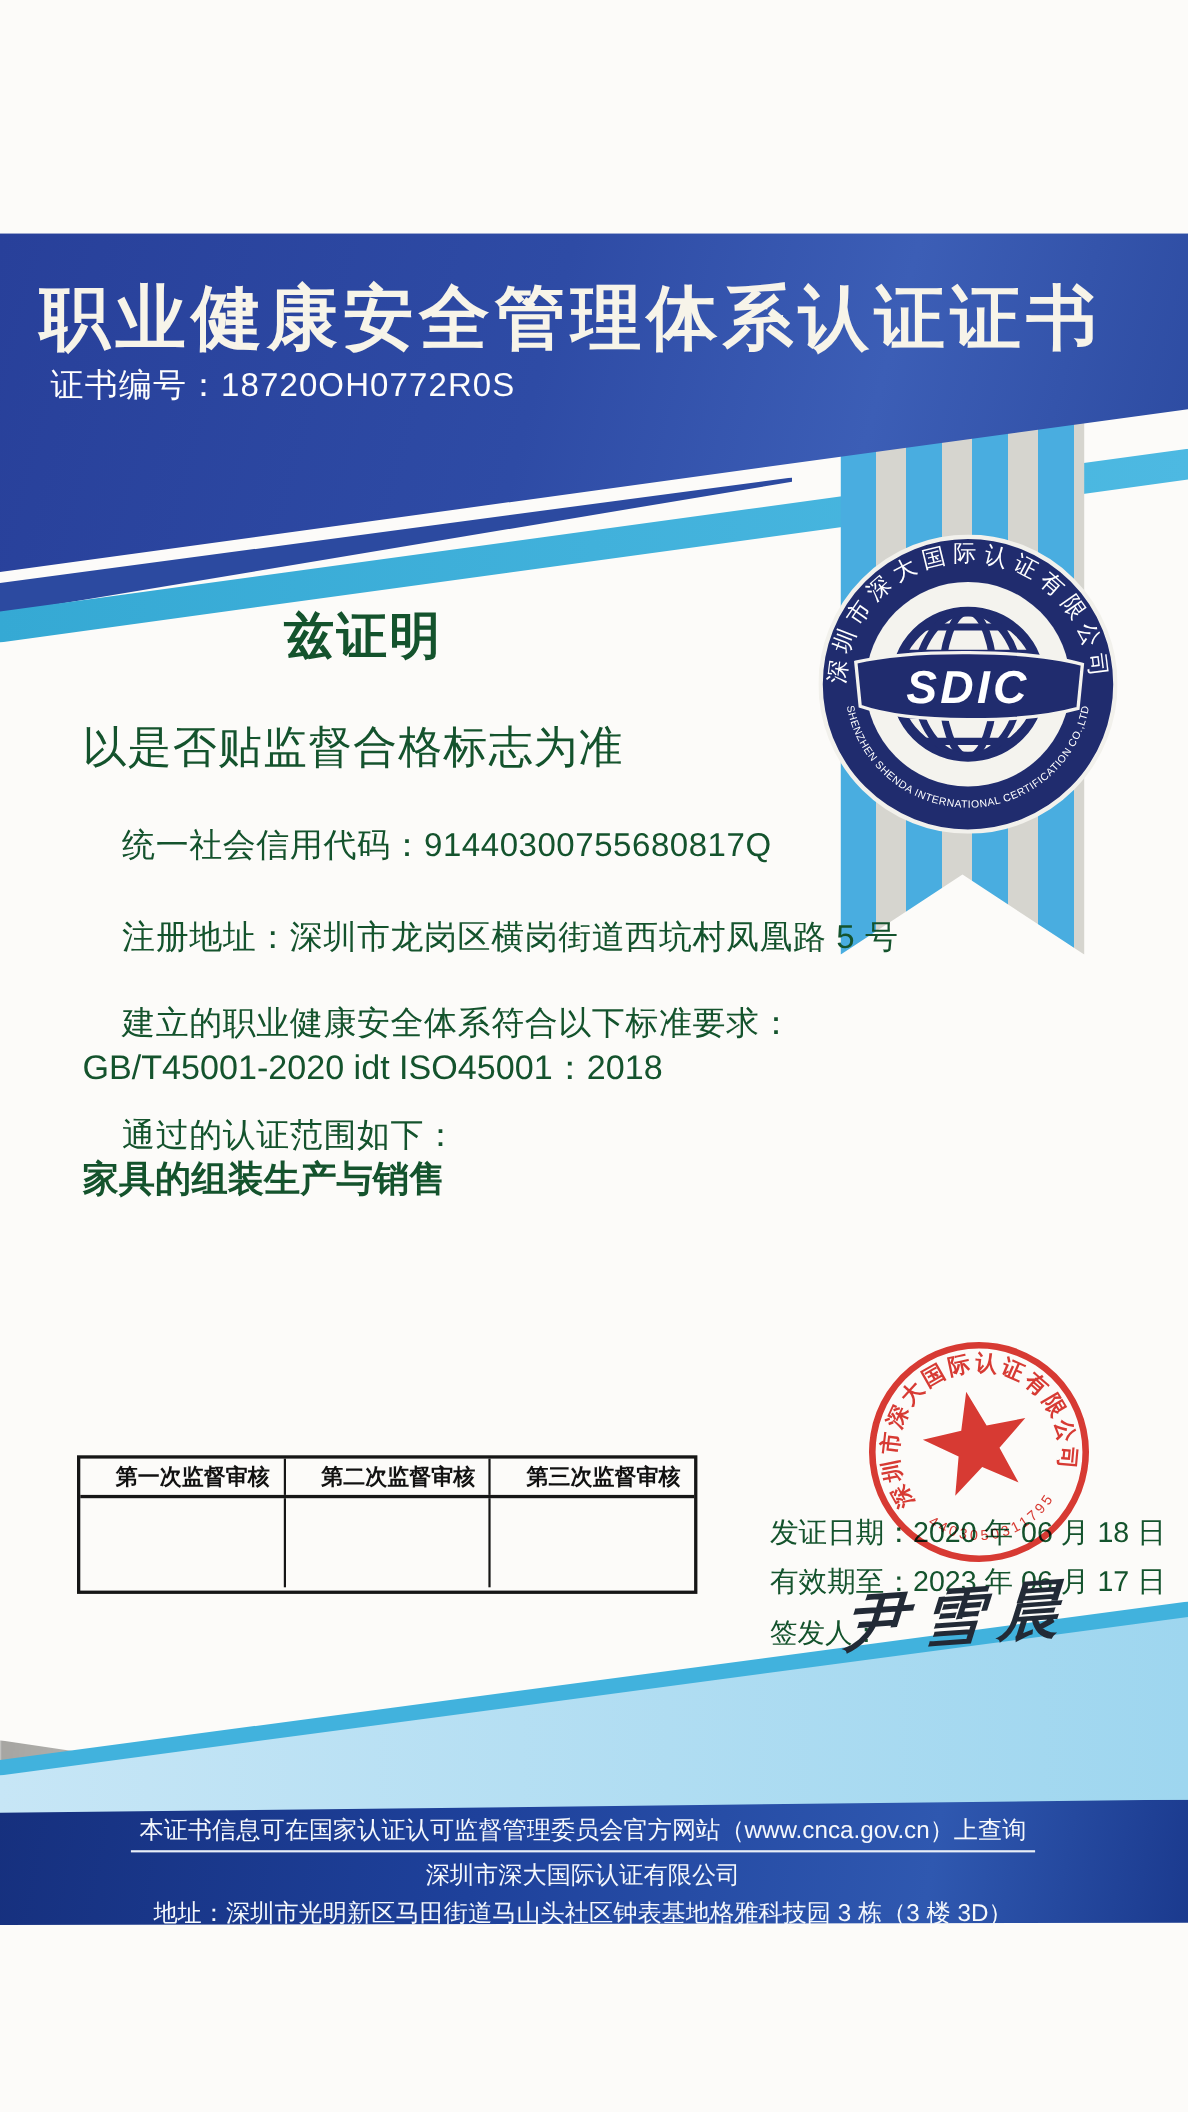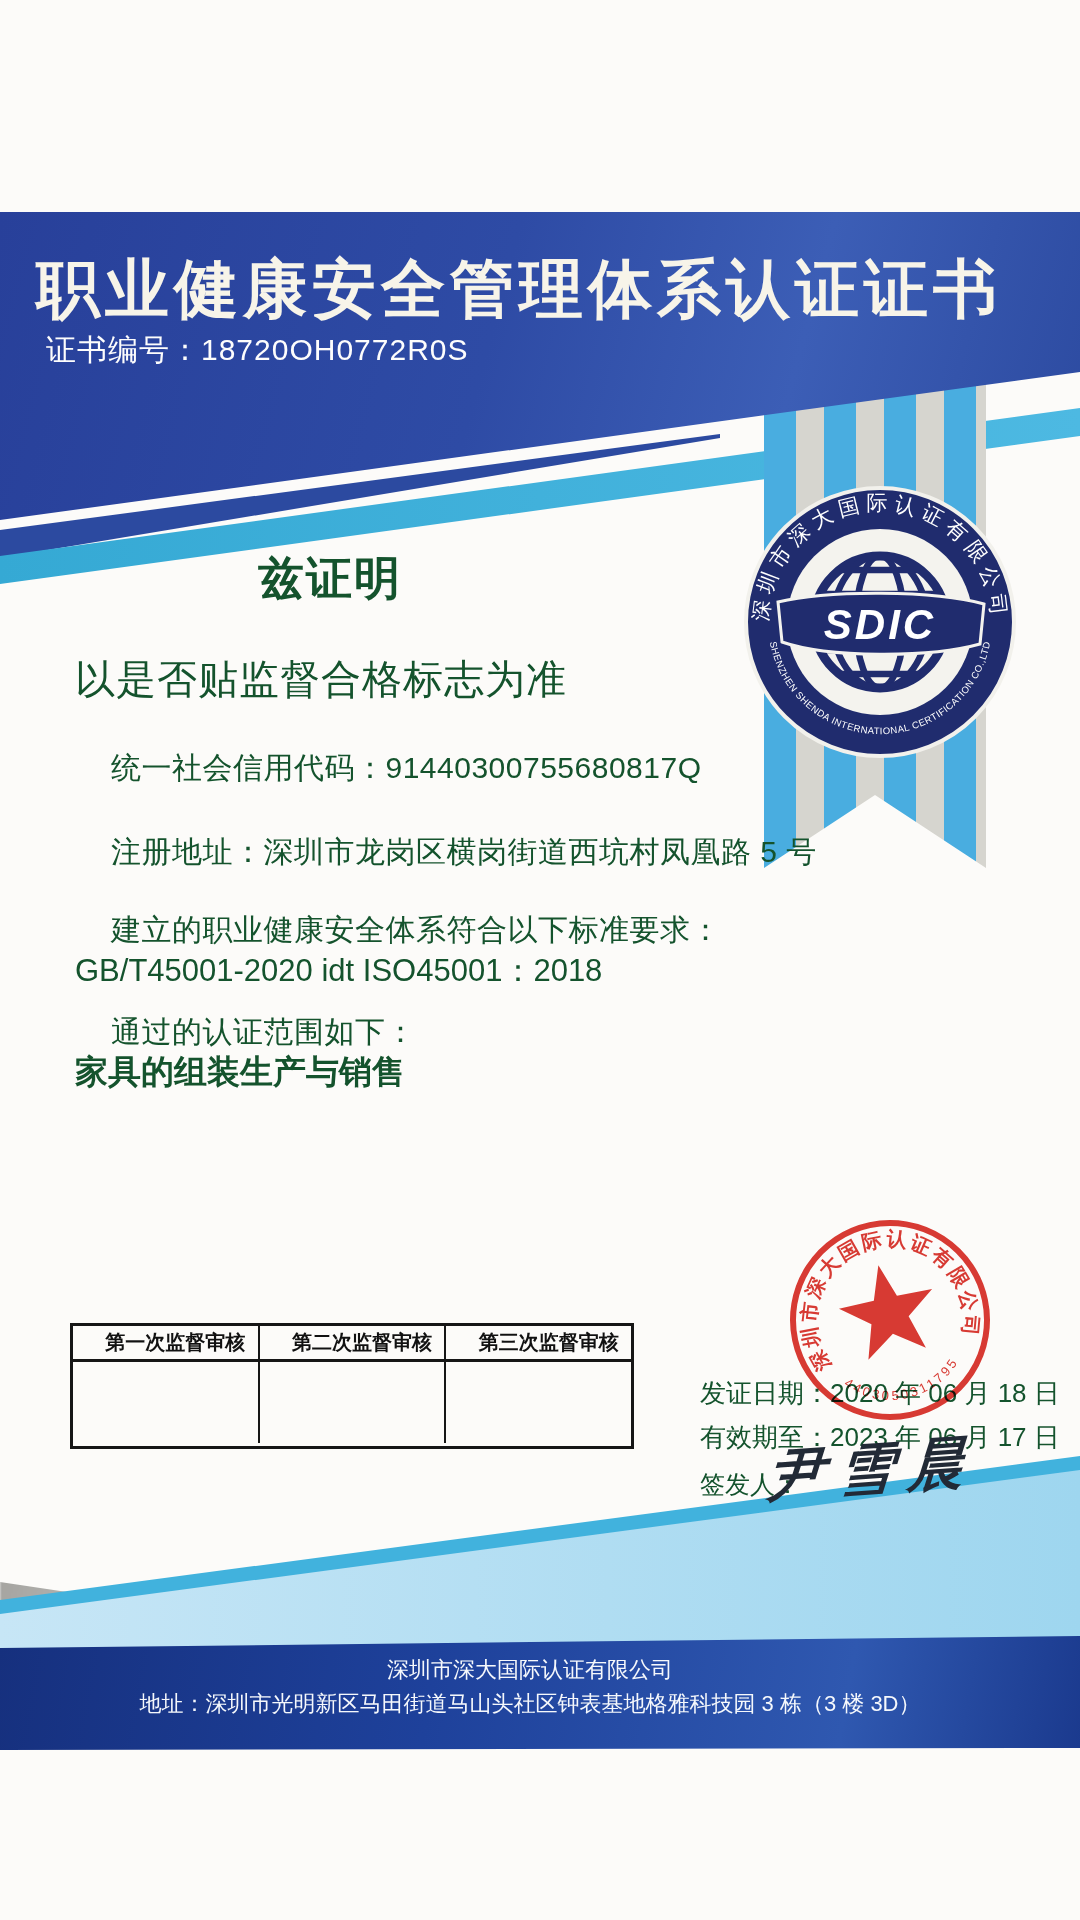--- a/index.html
+++ b/index.html
@@ -167,17 +167,18 @@
         <textPath href="#seal-arc-bottom" startOffset="50%" text-anchor="middle">4403050311795</textPath>
       </text>
     </svg>
   </div>
 
   <div class="abs gray-curl"></div>
   <div class="abs pale-band"></div>
   <div class="abs pale-band-top"></div>
   <div class="abs footer-bar"></div>
   <div class="abs footer-text">
+    <span class="l1">本证书信息可在国家认证认可监督管理委员会官方网站（www.cnca.gov.cn）上查询</span>
     <div class="l2">深圳市深大国际认证有限公司</div>
     <div class="l3">地址：深圳市光明新区马田街道马山头社区钟表基地格雅科技园 3 栋（3 楼 3D）</div>
   </div>
 
 </div>
 
 </body></html>

